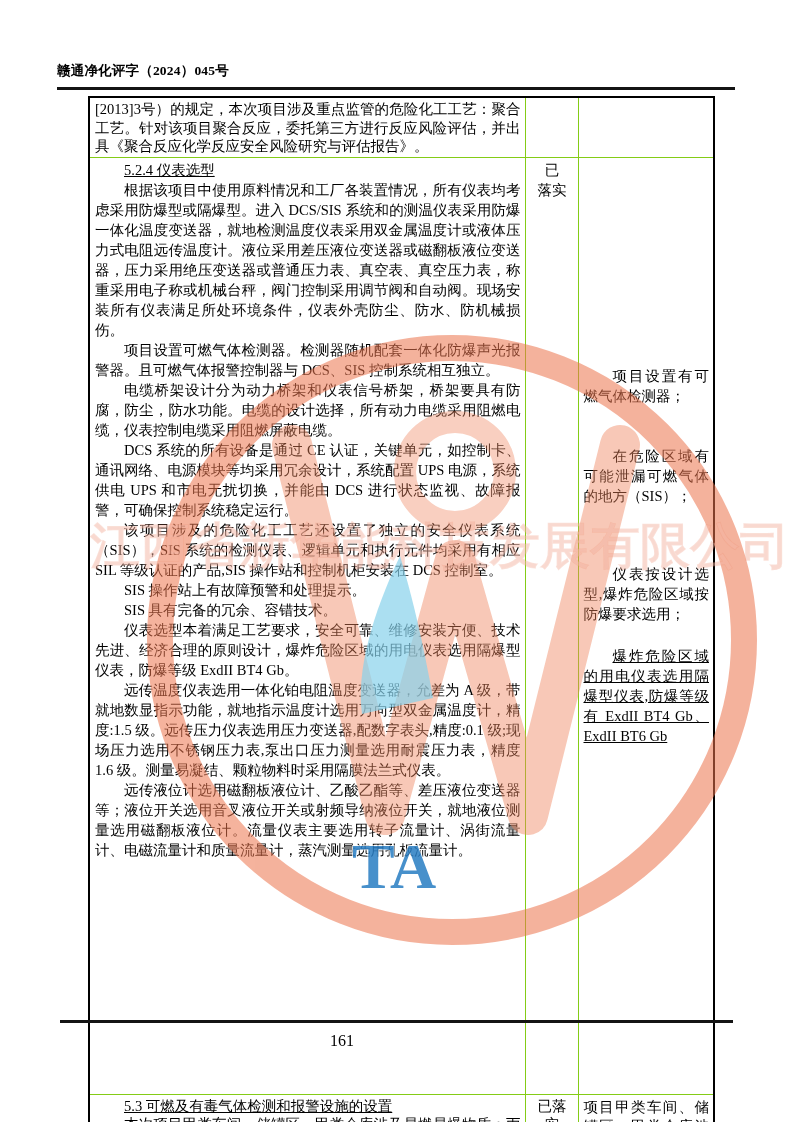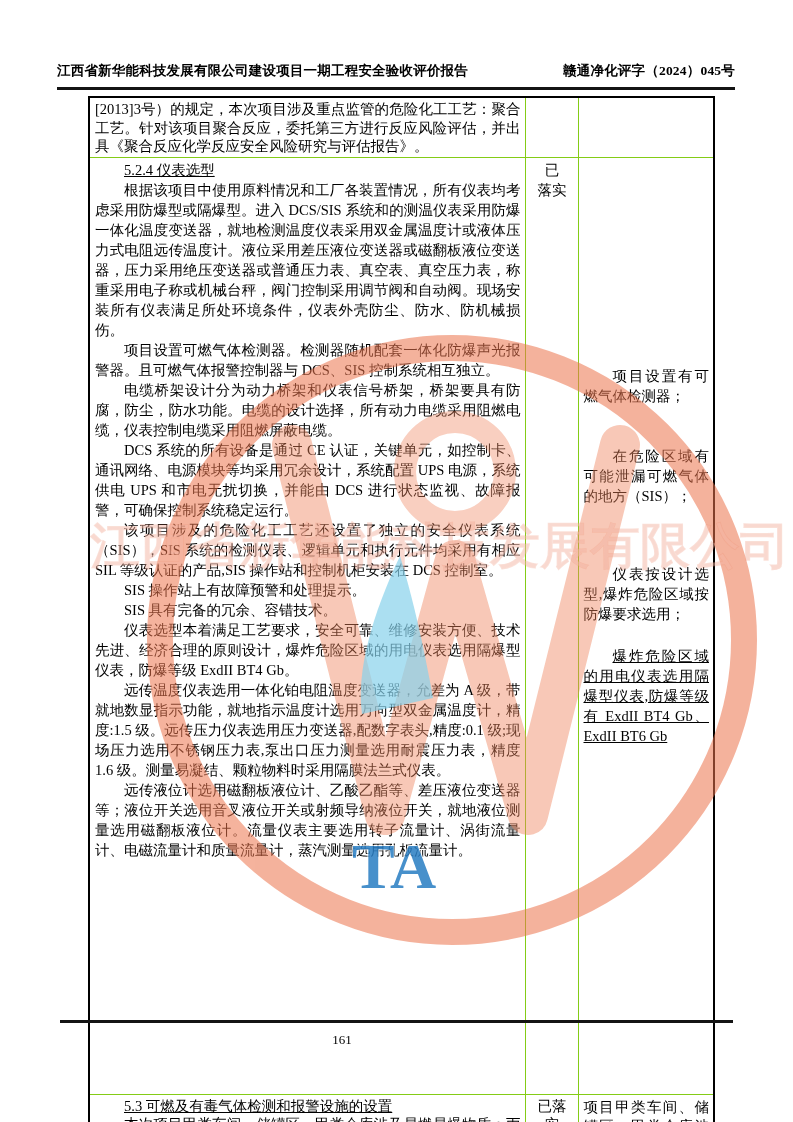--- a/index.html
+++ b/index.html
@@ -28,35 +28,34 @@
                padding:0 2px;font-size:14.5px;line-height:20px;}
   .remark-cell{padding:2px 4px;font-size:14px;line-height:20px;}
   .rpara{margin:0;text-indent:2em;text-align:justify;}
   .row2 .remark-cell{padding-top:208px;margin-top:19px;}
   .mt40{margin-top:40px;} .mt58{margin-top:58px;} .mt22{margin-top:22px;text-decoration:underline;}
   .row3 .remark-cell{padding-top:3px;line-height:19px;}
   .row3 .rpara{text-indent:0;}
 
   
   .footer-rule{position:absolute;top:1020px;left:60px;width:673px;height:2.5px;background:#141414;}
-  .page-number{position:absolute;top:1032px;left:0;width:684px;text-align:center;font-size:13px;}
+  .page-number{position:absolute;top:1032px;left:0;width:684px;text-align:center;font-size:16px;}
 
   
   .watermark{position:absolute;inset:0;z-index:3;pointer-events:none;}
   .wm-company{font-size:50px;letter-spacing:0px;
               paint-order:stroke;stroke:rgba(236,146,118,0.55);stroke-width:1.5px;}
   .wm-ta{font-size:64px;font-weight:bold;paint-order:stroke;stroke:rgba(255,255,255,0.8);stroke-width:2px;}
 </style>
 </head>
 <body>
 
 <div class="page">
 
   <div class="header">
-    <span>江西省新华能科技发展有限公司建设项目一期工程安全验收评价报告</span>
     <span>赣通净化评字（2024）045号</span>
   </div>
   <div class="header-rule"></div>
 
   <table class="doc-table">
     <colgroup>
       <col style="width:436px">
         <col style="width:53px">
         <col style="width:136px">
     </colgroup>

